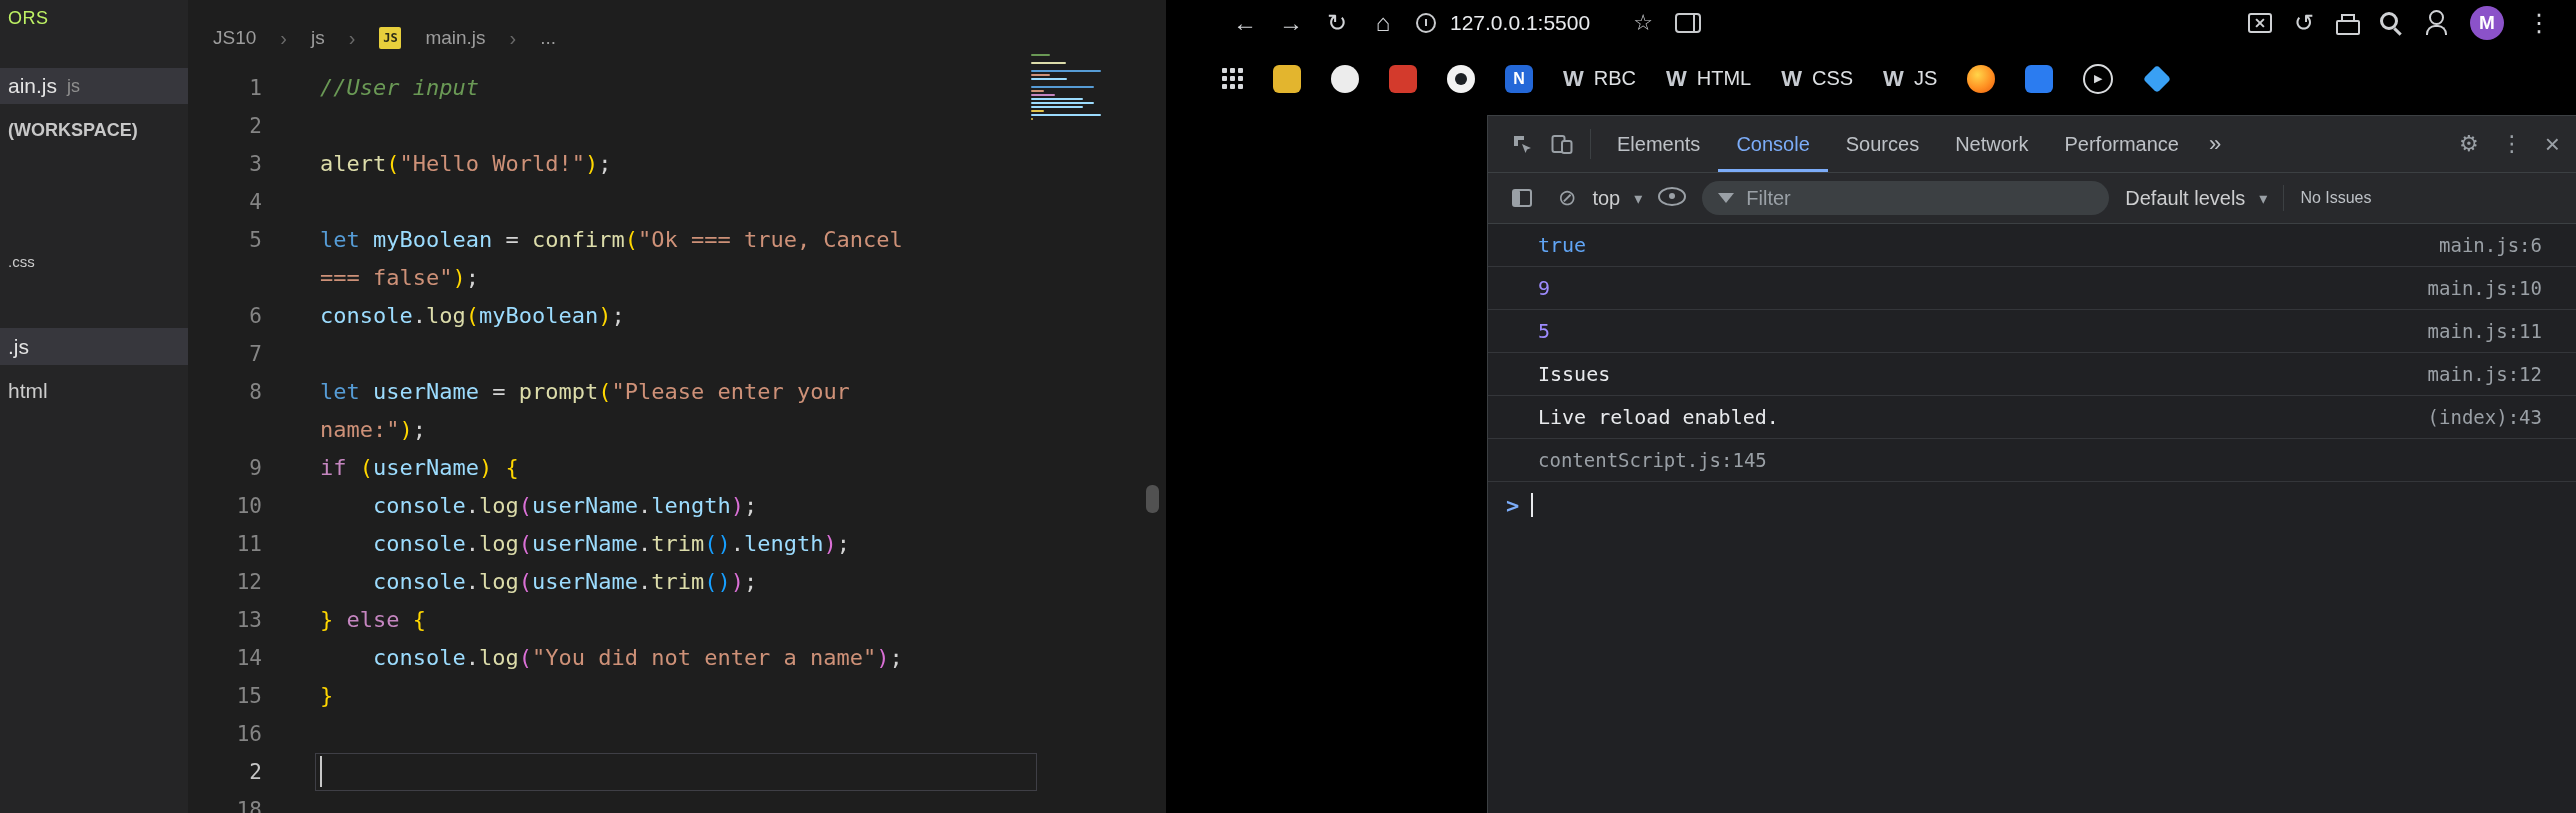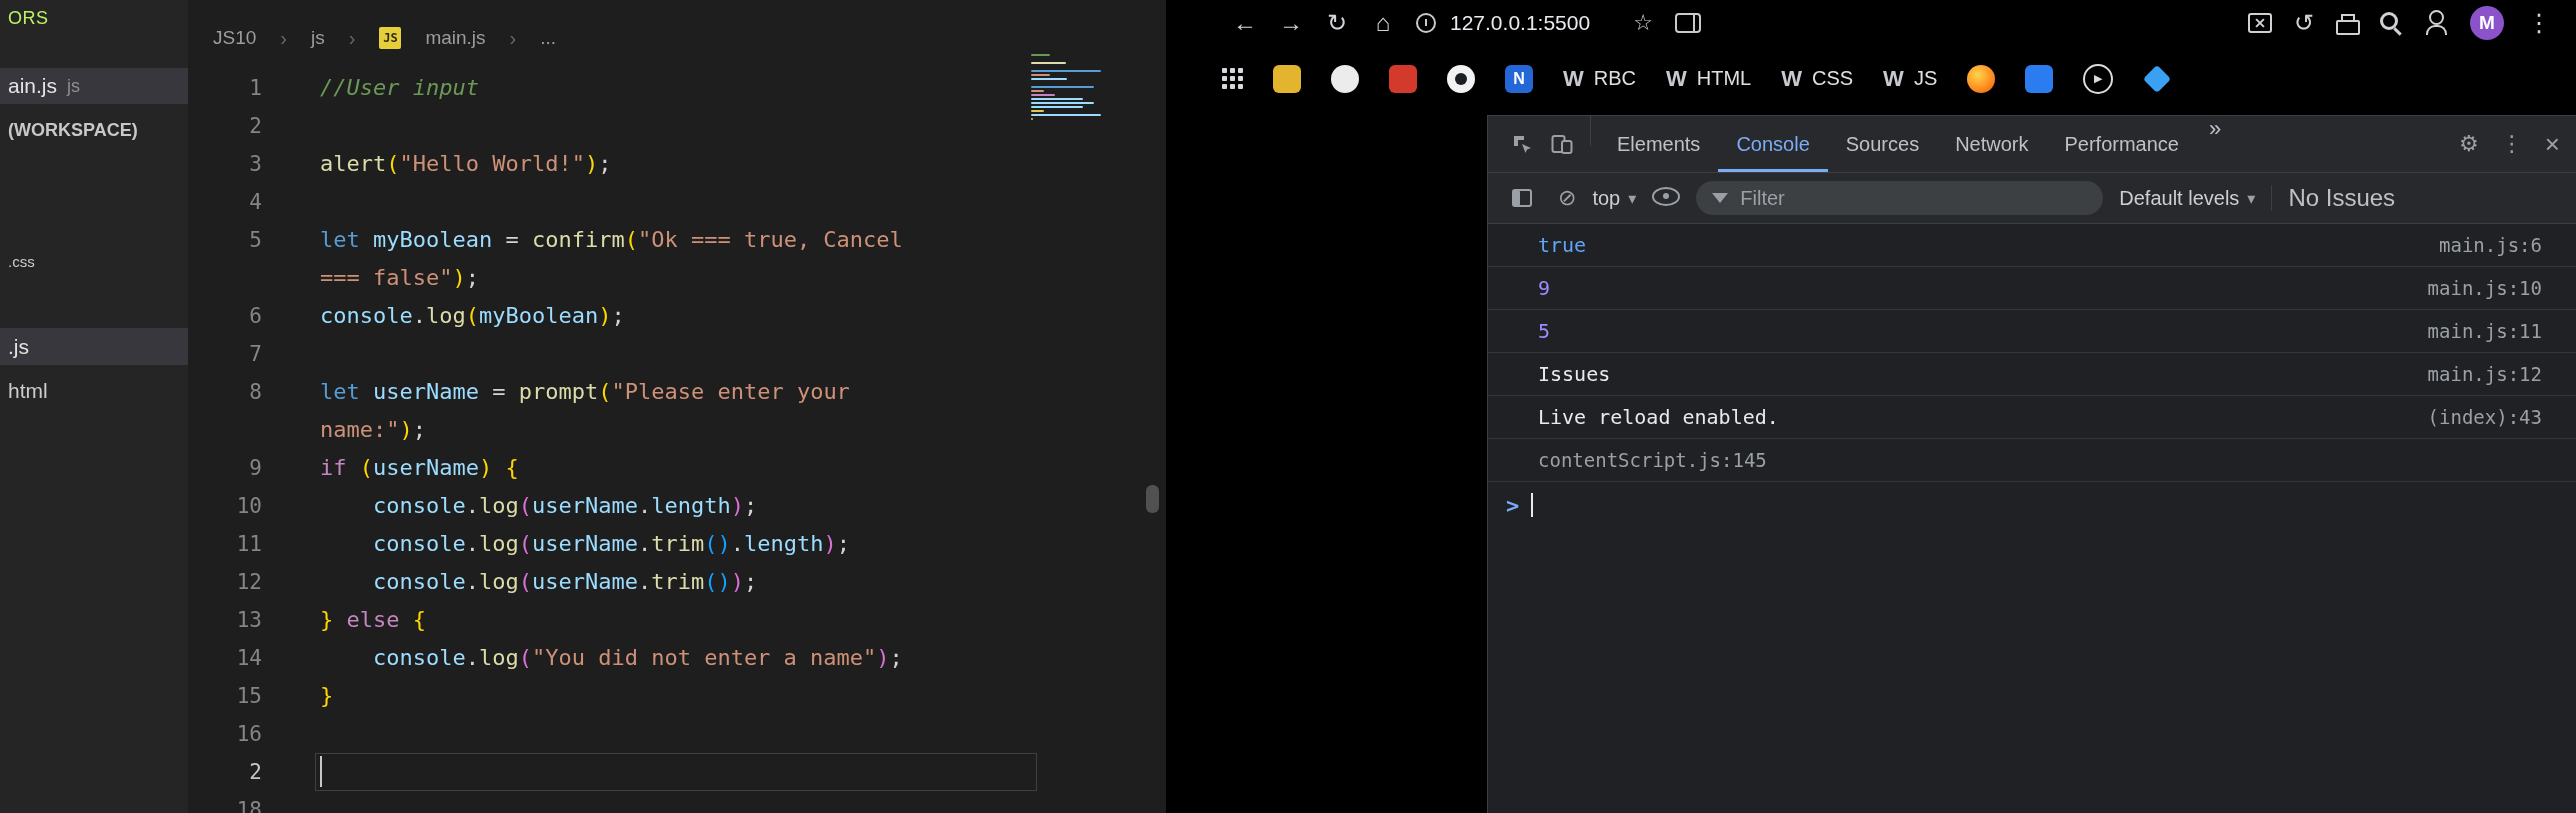--- a/index.html
+++ b/index.html
@@ -64,39 +64,39 @@
   .bk-w{font-size:22px;font-weight:bold;color:#c6cad0;}
   .bk-play{width:26px;height:26px;border-radius:50%;border:2px solid #d9dbde;display:flex;align-items:center;justify-content:center;color:#d9dbde;font-size:11px;}
   .bk-diamond{width:20px;height:20px;transform:rotate(45deg);border-radius:4px;margin:0 4px;}
   .apps-grid{width:21px;height:21px;position:relative;}
   .apps-grid::before{content:'';position:absolute;left:0;top:0;width:5px;height:5px;background:#d7d9dc;border-radius:1px;
     box-shadow:8px 0 0 #d7d9dc,16px 0 0 #d7d9dc,0 8px 0 #d7d9dc,8px 8px 0 #d7d9dc,16px 8px 0 #d7d9dc,0 16px 0 #d7d9dc,8px 16px 0 #d7d9dc,16px 16px 0 #d7d9dc;}
   #page-content{position:absolute;top:112px;left:0;width:321px;bottom:0;background:#000;}
 
   
   #devtools{position:absolute;top:115px;left:321px;right:0;bottom:0;background:#202124;border-left:1px solid #3c4043;border-top:1px solid #3c4043;box-sizing:border-box;}
-  #dt-tabbar{height:56px;display:flex;background:#28292c;border-bottom:1px solid #3c4043;padding-left:14px;}
+  #dt-tabbar{height:56px;display:flex;align-items:center;background:#28292c;border-bottom:1px solid #3c4043;padding-left:14px;}
   .dt-ic{width:40px;display:flex;justify-content:center;align-items:center;color:#9aa0a6;flex:none;}
   .dt-sep{width:1px;height:30px;background:#3c4043;margin:0 8px;flex:none;}
   #dt-tabs{display:flex;height:56px;}
   .dt-tab{padding:0 18px;height:56px;line-height:56px;font-size:20px;color:#bdc1c6;}
   .dt-tab.active{color:#7cacf8;box-shadow:inset 0 -3px 0 #7cacf8;}
   #dt-more{color:#bdc1c6;font-size:22px;padding:0 12px;}
   #dt-right{margin-left:auto;display:flex;align-items:center;gap:22px;padding-right:16px;color:#9aa0a6;font-size:22px;}
   .dt-close{font-size:26px;}
   #dt-toolbar{height:50px;display:flex;align-items:center;gap:16px;padding:0 14px;background:#28292c;border-bottom:1px solid #3c4043;}
   .i-clear{font-size:22px;color:#9aa0a6;line-height:1;}
-  #dt-top,#dt-levels{font-size:20px;color:#cdced0;display:flex;gap:8px;align-items:center;flex:none;}
+  #dt-top,#dt-levels{font-size:20px;color:#cdced0;display:flex;gap:14px;align-items:center;flex:none;}
   .caret{color:#9aa0a6;font-size:16px;}
   #filter-wrap{position:relative;display:flex;align-items:center;}
   #filter-box{width:347px;height:34px;border-radius:17px;background:#3c4043;border:none;color:#e8eaed;font-size:20px;padding:0 16px 0 44px;outline:none;font-family:"Liberation Sans",sans-serif;}
   #filter-box::placeholder{color:#9aa0a6;}
   .i-funnel{position:absolute;left:16px;top:50%;transform:translateY(-50%);width:0;height:0;border-left:8px solid transparent;border-right:8px solid transparent;border-top:10px solid #9aa0a6;}
   .vdiv{width:1px;height:26px;background:#3c4043;flex:none;}
-  #dt-issues{font-size:24px;color:#bdc1c6;flex:none;}
+  #dt-issues{font-size:16px;color:#bdc1c6;flex:none;}
   .c-row{display:flex;align-items:center;height:43px;border-bottom:1px solid #34363a;padding:0 34px 0 50px;font-family:"DejaVu Sans Mono",monospace;font-size:20px;box-sizing:border-box;}
   .c-text{flex:1;}
   .k-boolean{color:#61a5f5}
   .k-number{color:#9e8cff}
   .k-log{color:#e8eaed}
   .c-source{color:#9aa0a6;font-size:19px;}
   #prompt-row{display:flex;align-items:center;height:46px;padding-left:18px;font-family:"DejaVu Sans Mono",monospace;}
   #prompt-chev{color:#7cacf8;font-size:22px;font-weight:bold;}
   #prompt-caret{width:2px;height:24px;background:#e8eaed;margin-left:12px;animation:blink 1.1s step-end infinite;}
 

